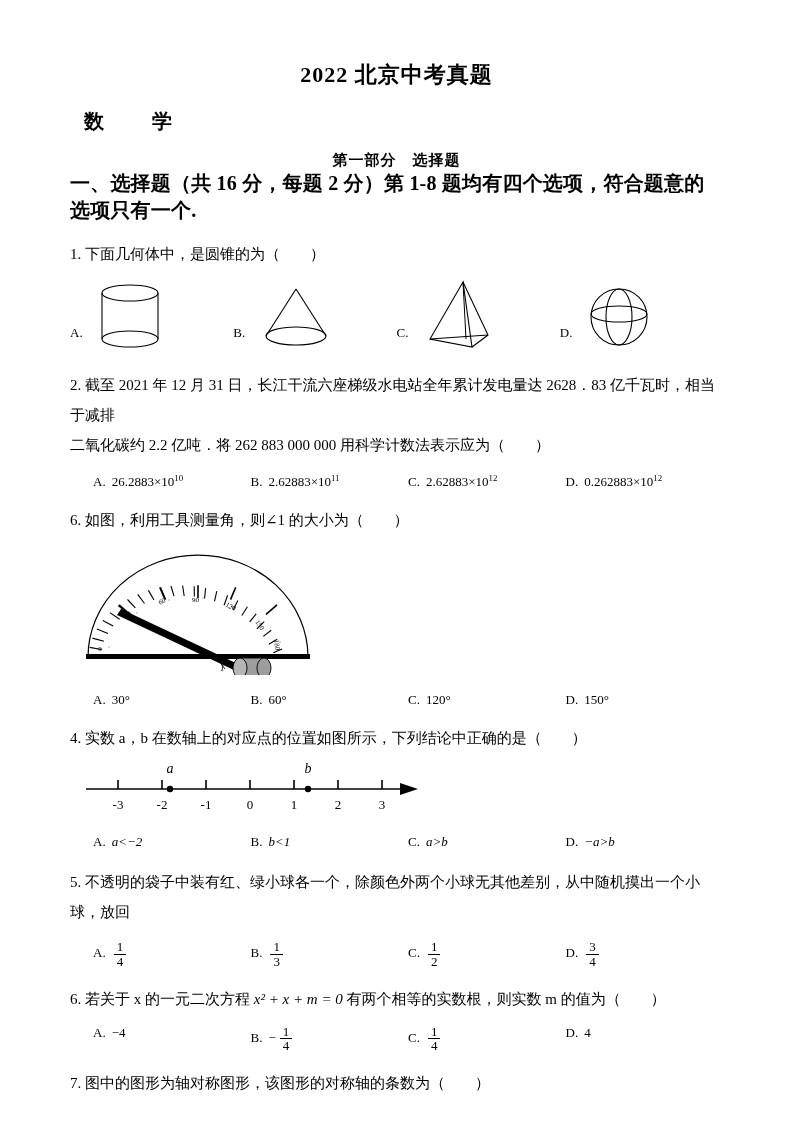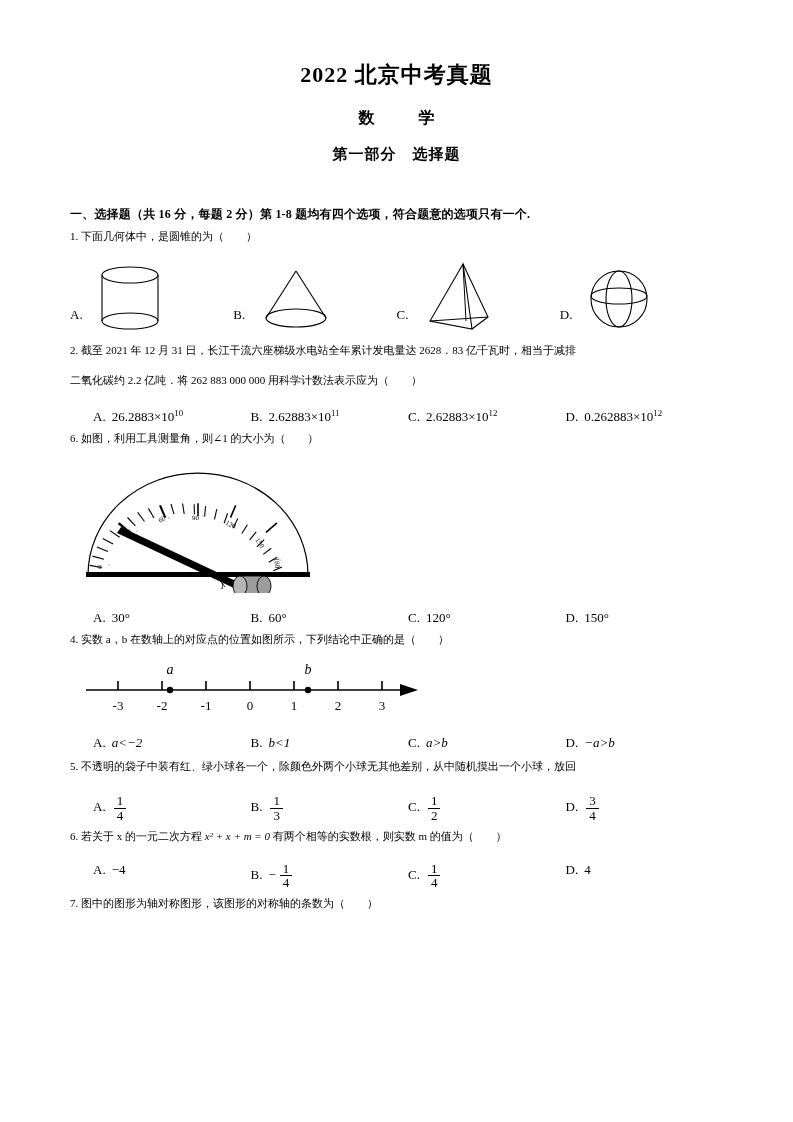--- a/index.html
+++ b/index.html
@@ -15,43 +15,42 @@
   .content { position:absolute; left:70px; top:0; width:653px; }
 
   .doc-title {
     text-align:center;
     font-size:22px;
     font-weight:bold;
     margin-top:60px;
     letter-spacing:1px;
   }
   .subject-title {
-    text-align:center;
-    font-size:16px;
+    font-size:20px;
     font-weight:bold;
     margin-top:18px;
     letter-spacing:14px;
     text-indent:14px;
   }
   .part-title {
     text-align:center;
     font-size:15px;
     font-weight:bold;
     margin-top:16px;
     letter-spacing:1px;
   }
   .section-heading {
-    font-size:12px;
+    font-size:20px;
     font-weight:bold;
-    margin-top:42px;
     letter-spacing:0.2px;
   }
 
   .q-stem {
-    font-size:11px;
+    font-size:15px;
+    margin-top:17px;
     line-height:26px;
   }
   .q-stem.two-line { line-height:30px; }
 
   .options-row {
     display:flex;
     margin-top:13px;
     font-size:13px;
     margin-left:23px;
   }

